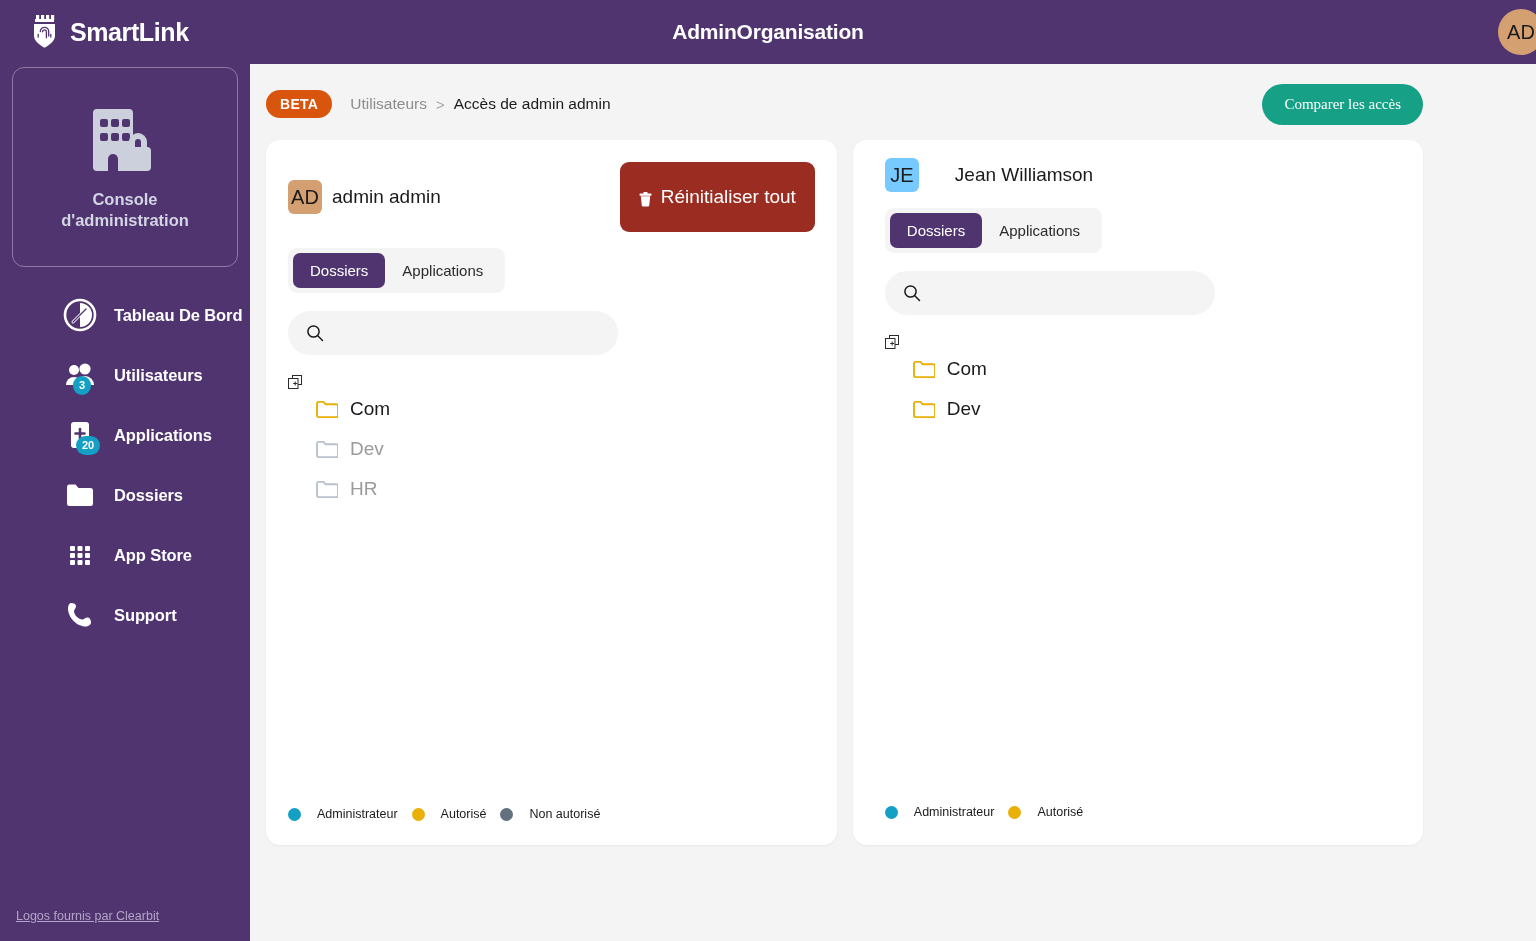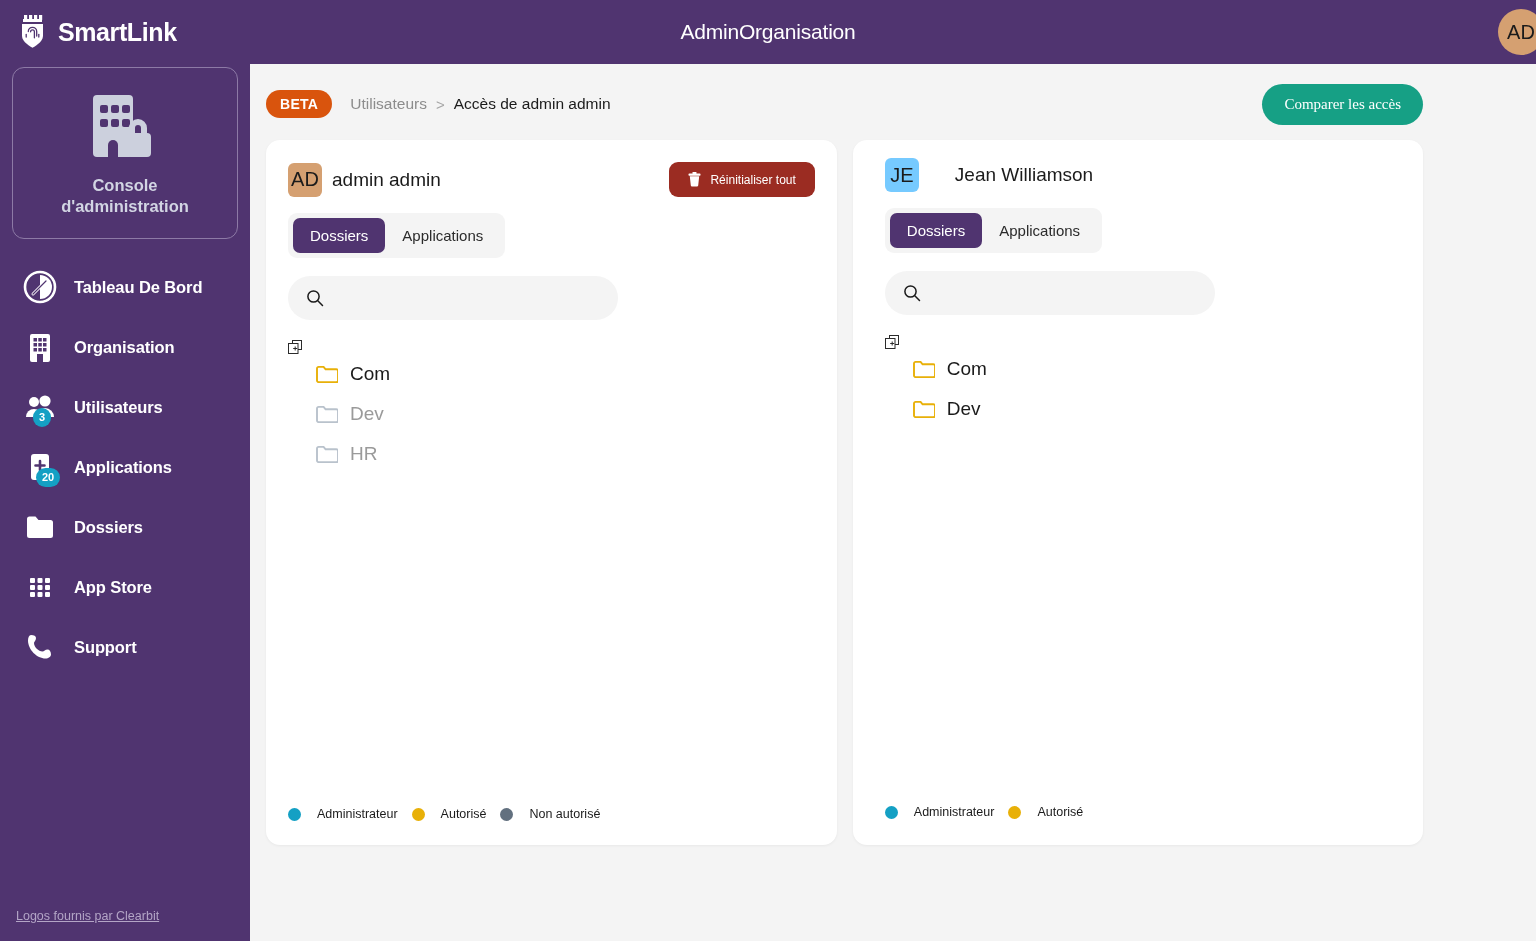--- a/index.html
+++ b/index.html
@@ -7,49 +7,49 @@
     width: 1536px; height: 941px;
     font-family: "Liberation Sans", "DejaVu Sans", sans-serif;
     background: #f4f4f4; overflow: hidden;
   }
 
   
   .topbar {
     position: absolute; left: 0; top: 0; width: 1536px; height: 64px;
     background: #503470; display: flex; align-items: center;
   }
-  .brand { display: flex; align-items: center; gap: 8px; padding-left: 20px; width: 250px; }
+  .brand { display: flex; align-items: center; gap: 8px; padding-left: 32px; width: 250px; }
   .brand-logo { width: 30px; height: 34px; flex: none; }
   .brand-name { color: #ffffff; font-size: 25px; font-weight: bold; letter-spacing: -0.4px; }
   .topbar-title {
     position: absolute; left: 0; right: 0; text-align: center;
-    color: #ffffff; font-size: 21px; font-weight: normal; letter-spacing: -0.2px;
+    color: #ffffff; font-size: 21px; font-weight: bold; letter-spacing: -0.2px;
   }
   .topbar-avatar {
     position: absolute; right: -8px; top: 9px; width: 46px; height: 46px;
     border-radius: 50%; background: #d5a071; color: #1b1b1b;
     font-size: 20px; display: flex; align-items: center; justify-content: center;
     overflow: hidden; white-space: nowrap;
   }
 
   
   .sidebar {
     position: absolute; left: 0; top: 64px; width: 250px; height: 877px;
     background: #503470;
   }
   .console-card {
-    margin: 12px 12px; margin-top: 3px; height: 172px;
+    margin: 12px 12px; margin-top: 3px; height: 200px;
     border: 1px solid #8d7aa6; border-radius: 12px;
     display: flex; flex-direction: column; align-items: center; justify-content: center;
   }
   .console-icon { width: 96px; height: 80px; margin-bottom: 6px; }
   .console-label {
     color: #d2d5e3; font-size: 16.5px; font-weight: bold; text-align: center; line-height: 1.25;
   }
-  .nav { margin-top: 18px; }
+  .nav { margin-top: 18px; margin-left: 40px; }
   .nav-item {
     display: flex; align-items: center; gap: 16px; height: 60px; padding-left: 22px;
     cursor: pointer;
   }
   .nav-ico { width: 36px; height: 36px; flex: none; position: relative; }
   .nav-label { color: #ffffff; font-size: 16.5px; font-weight: bold; letter-spacing: -0.1px; }
   .badge {
     position: absolute; background: #14a0c4; color: #fff; border-radius: 999px;
     font-size: 11px; font-weight: bold; line-height: 1;
     padding: 4px 6px; min-width: 18px; text-align: center;
@@ -92,21 +92,21 @@
     width: 34px; height: 34px; border-radius: 6px; flex: none;
     display: flex; align-items: center; justify-content: center;
     font-size: 20px; color: #1b1b1b; overflow: hidden; white-space: nowrap;
   }
   .sq-avatar.ad { background: #d5a071; }
   .sq-avatar.je { background: #76caff; }
   .uname { font-size: 19px; color: #1b1b1b; margin-left: 10px; }
 
   .reset-btn {
     margin-left: auto; background: #9b2c22; color: #ffffff; border: none;
-    border-radius: 9px; font-size: 12px; padding: 10px 19px; cursor: pointer;
+    border-radius: 9px; font-size: 19px; padding: 24px 19px; cursor: pointer;
     display: flex; align-items: center; gap: 9px; font-family: inherit;
   }
   .trash { width: 13px; height: 15px; flex: none; }
 
   .tabs {
     display: inline-flex; background: #f4f4f4; border-radius: 9px; padding: 5px;
     margin-top: 16px;
   }
   .tab {
     border: none; background: transparent; font-size: 15px; color: #2b2b2b;
@@ -206,40 +206,20 @@
         <svg viewBox="0 0 36 36" width="36" height="36">
           <circle cx="18" cy="18" r="15" fill="none" stroke="#fff" stroke-width="2.6"></circle>
           <path d="M18 6 a12 12 0 0 1 0 24" fill="#fff"></path>
           <path d="M11 25 L24 12" stroke="#fff" stroke-width="3" stroke-linecap="round"></path>
           <path d="M11 25 L24 12" stroke="#503470" stroke-width="1.2" stroke-linecap="round"></path>
         </svg>
       </span>
       <span class="nav-label">Tableau De Bord</span>
     </div>
 
-    <div class="nav-item">
-      <span class="nav-ico">
-        <svg viewBox="0 0 36 36" width="36" height="36">
-          <rect x="8" y="5" width="20" height="28" rx="2" fill="#fff"></rect>
-          <g fill="#503470">
-            <rect x="11.5" y="9" width="3.5" height="3.5"></rect>
-              <rect x="16.3" y="9" width="3.5" height="3.5"></rect>
-              <rect x="21" y="9" width="3.5" height="3.5"></rect>
-            <rect x="11.5" y="14" width="3.5" height="3.5"></rect>
-              <rect x="16.3" y="14" width="3.5" height="3.5"></rect>
-              <rect x="21" y="14" width="3.5" height="3.5"></rect>
-            <rect x="11.5" y="19" width="3.5" height="3.5"></rect>
-              <rect x="16.3" y="19" width="3.5" height="3.5"></rect>
-              <rect x="21" y="19" width="3.5" height="3.5"></rect>
-            <rect x="15" y="25" width="6" height="8"></rect>
-          </g>
-        </svg>
-      </span>
-      <span class="nav-label">Organisation</span>
-    </div>
 
     <div class="nav-item">
       <span class="nav-ico">
         <svg viewBox="0 0 36 36" width="36" height="36">
           <circle cx="12" cy="13" r="5" fill="#fff"></circle>
           <circle cx="23" cy="12" r="5.6" fill="#fff"></circle>
           <path d="M4 28 a8 8 0 0 1 16 0 z" fill="#fff"></path>
           <path d="M14 28 a9 9 0 0 1 18 0 z" fill="#fff"></path>
         </svg>
         <span class="badge b3">3</span>

